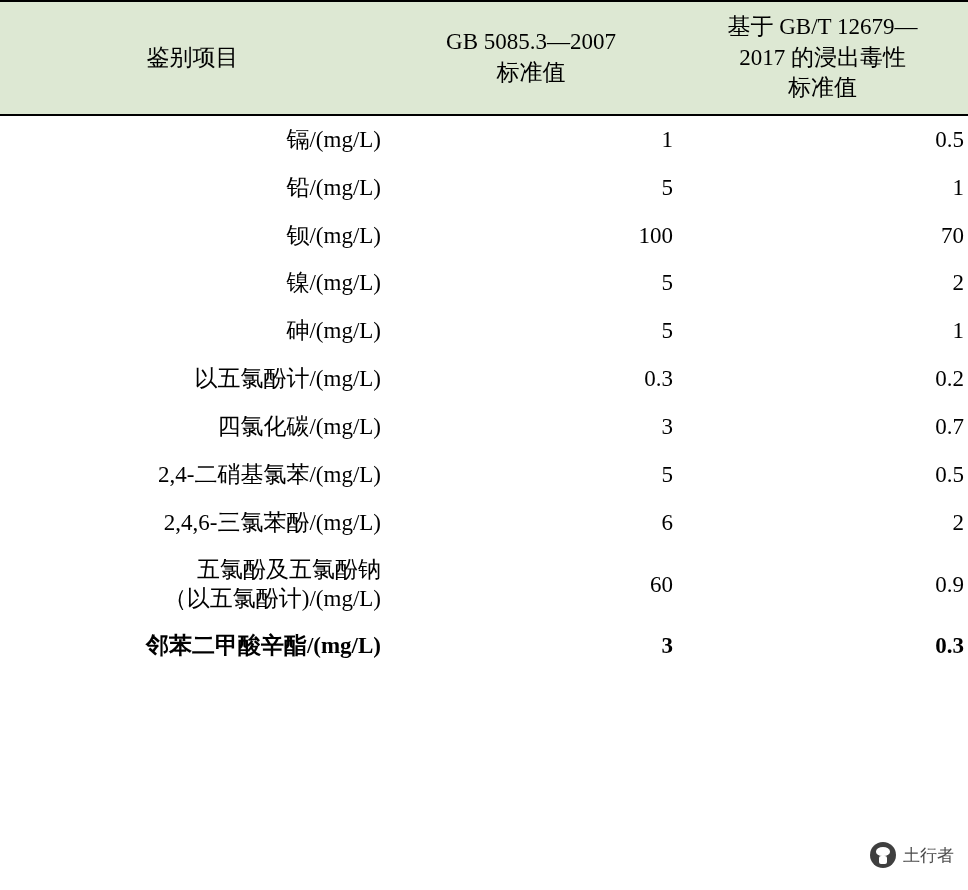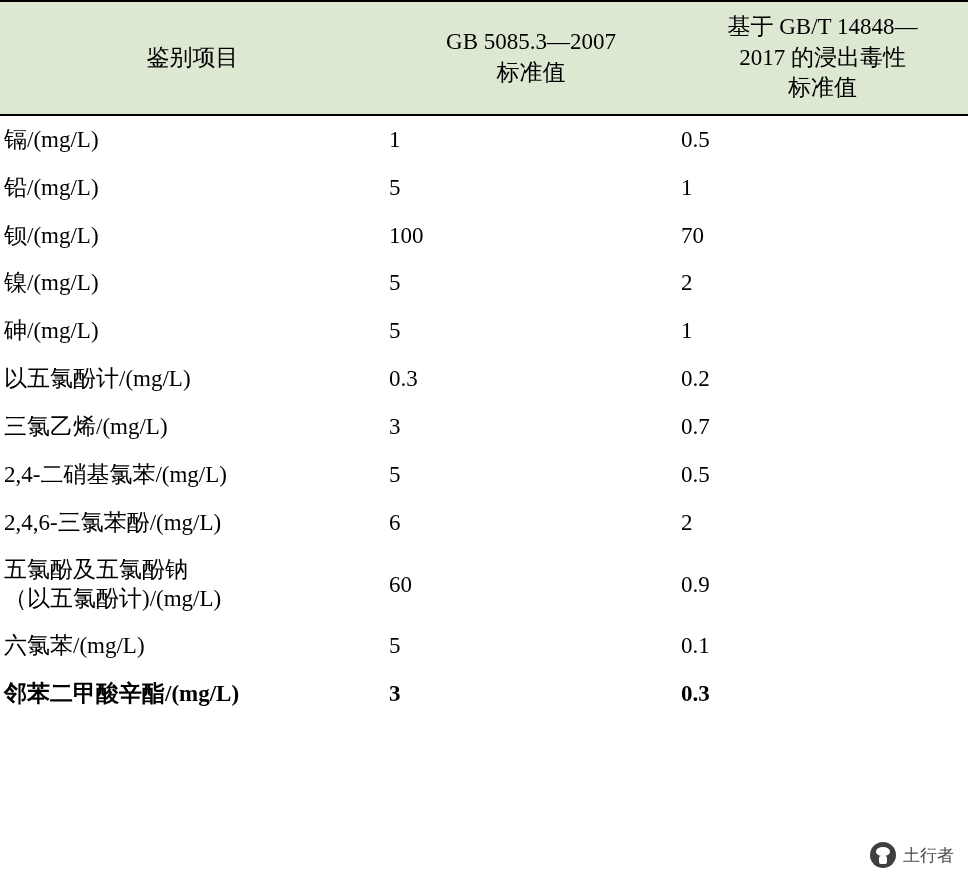--- a/index.html
+++ b/index.html
@@ -41,21 +41,21 @@
     border-top: 2.5px solid #000;
     border-bottom: 2px solid #000;
   }
   col.c1 { width: 385px; }
   col.c2 { width: 292px; }
   col.c3 { width: 291px; }
 
   tbody td {
     font-size: 23px;
     line-height: 1.3;
-    text-align: left;
+    text-align: right;
     vertical-align: middle;
     padding: 9px 4px;
     border: none;
   }
   tbody tr:last-child td {
     border-bottom: none;
     font-weight: bold;
   }
   .item-cell {
     white-space: nowrap;
@@ -121,21 +121,21 @@
     <thead>
       <tr class="header-row">
         <th>
           <div>鉴别项目</div>
         </th>
         <th>
           <div>GB 5085.3—2007</div>
           <div>标准值</div>
         </th>
         <th>
-          <div>基于 GB/T 14848—</div>
+          <div>基于 GB/T 12679—</div>
           <div>2017 的浸出毒性</div>
           <div>标准值</div>
         </th>
       </tr>
     </thead>
     <tbody>
       <tr>
         <td class="item-cell">镉/(mg/L)</td>
         <td>1</td>
         <td>0.5</td>
@@ -159,21 +159,21 @@
         <td class="item-cell">砷/(mg/L)</td>
         <td>5</td>
         <td>1</td>
       </tr>
       <tr>
         <td class="item-cell">以五氯酚计/(mg/L)</td>
         <td>0.3</td>
         <td>0.2</td>
       </tr>
       <tr>
-        <td class="item-cell">三氯乙烯/(mg/L)</td>
+        <td class="item-cell">四氯化碳/(mg/L)</td>
         <td>3</td>
         <td>0.7</td>
       </tr>
       <tr>
         <td class="item-cell">2,4-二硝基氯苯/(mg/L)</td>
         <td>5</td>
         <td>0.5</td>
       </tr>
       <tr>
         <td class="item-cell">2,4,6-三氯苯酚/(mg/L)</td>
@@ -182,25 +182,20 @@
       </tr>
       <tr>
         <td class="item-cell item-two-line">
           <div>五氯酚及五氯酚钠</div>
           <div>（以五氯酚计)/(mg/L)</div>
         </td>
         <td>60</td>
         <td>0.9</td>
       </tr>
       <tr>
-        <td class="item-cell">六氯苯/(mg/L)</td>
-        <td>5</td>
-        <td>0.1</td>
-      </tr>
-      <tr>
         <td class="item-cell">邻苯二甲酸辛酯/(mg/L)</td>
         <td>3</td>
         <td>0.3</td>
       </tr>
     </tbody>
   </table>
 
   <div class="watermark">
     <span class="wm-logo"></span>
     <span class="wm-text">土行者</span>

